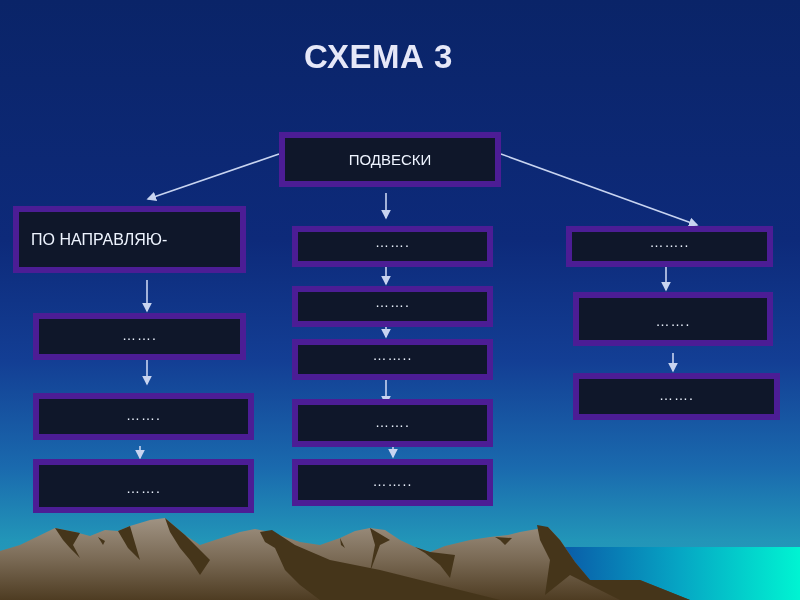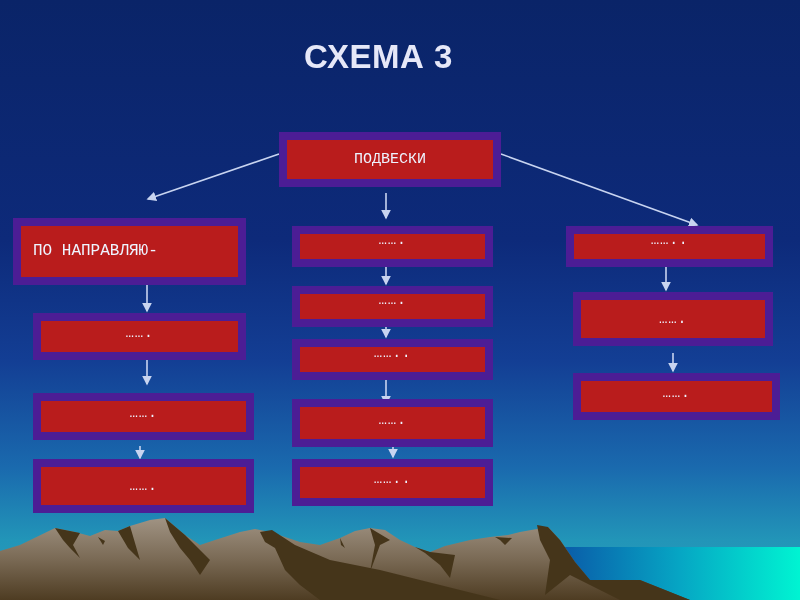--- a/index.html
+++ b/index.html
@@ -7,23 +7,23 @@
     width:800px; height:600px; position:relative; overflow:hidden;
     background: linear-gradient(to bottom, #0a2468 0%, #0d2a7a 40%, #133e94 60%, #1a6aae 78%, #2295b8 90%, #2a9fbc 100%);
     font-family: "Liberation Sans", sans-serif;
   }
   .title {
     position:absolute; left:0; width:757px; top:38px; text-align:center;
     color:#e6e8f8; font-weight:bold; font-size:33px; letter-spacing:0.5px;
   }
   .box {
     position:absolute; box-sizing:border-box;
-    background:#b91c1c; border:8px solid #4c1d95;
+    background:#0f172a; border:6px solid #4c1d95;
     color:#eef4ff; display:flex; align-items:center; justify-content:center;
-    text-align:center; font-size:15px; line-height:1.2;font-family:Liberation Mono, monospace;
+    text-align:center; font-size:15px; line-height:1.2;
   }
   .box.dots { align-items:flex-end; padding-bottom:10px; font-size:14px; letter-spacing:1px; }
   .box.main-left { font-size:16px; justify-content:flex-start; padding-left:6px; text-align:left; }
   svg.arrows { position:absolute; left:0; top:0; width:800px; height:600px; }
   svg.landscape { position:absolute; left:0; top:0; width:800px; height:600px; }
 </style>
 </head>
 <body>
 
 <svg class="landscape" viewBox="0 0 800 600">
@@ -74,21 +74,21 @@
     <line x1="673" y1="353" x2="673" y2="371"></line>
   </g>
 </svg>
 
 <div class="title">СХЕМА 3</div>
 
 <div class="box" style="left:279px; top:132px; width:222px; height:55px;">
   <span>ПОДВЕСКИ</span>
 </div>
 
-<div class="box main-left" style="left:13px; top:206px; width:233px; height:67px;margin-top:12px;">
+<div class="box main-left" style="left:13px; top:206px; width:233px; height:67px;">
   <div>
     <div style="padding-left:6px;">ПО НАПРАВЛЯЮ-</div>
   </div>
 </div>
 <div class="box dots" style="left:33px; top:313px; width:213px; height:47px;">
   <span>…….</span>
 </div>
 <div class="box dots" style="left:33px; top:393px; width:221px; height:47px;">
   <span>…….</span>
 </div>

